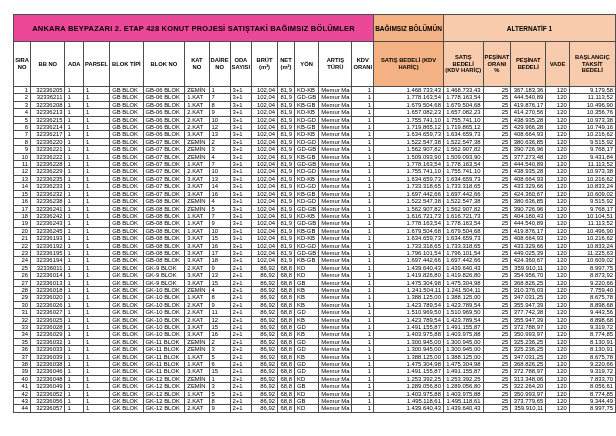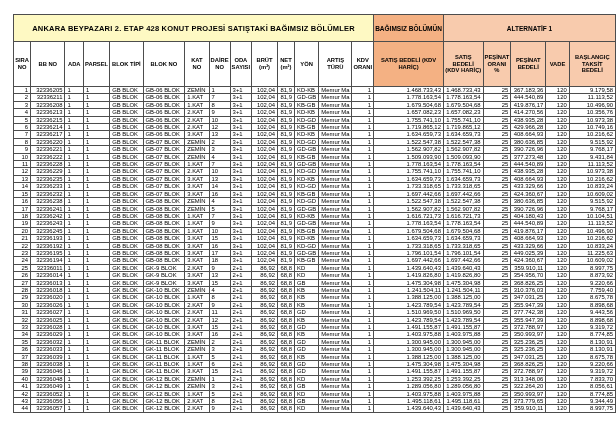--- a/index.html
+++ b/index.html
@@ -1,21 +1,21 @@
 <!DOCTYPE html>
 <html><head>
 <meta charset="utf-8">
 <style>
   html,body{margin:0;padding:0;background:#ffffff;width:616px;height:436px;overflow:hidden;}
   body{font-family:"Liberation Sans", sans-serif;color:#000;}
   .sheet{position:absolute;left:13px;top:14px;}
   table{border-collapse:collapse;table-layout:fixed;}
   th,td{border:1px solid #4d4d4d;overflow:hidden;white-space:nowrap;box-sizing:border-box;}
   
-  .title-cell{height:27px;text-align:center;font-weight:bold;font-size:7.5px;letter-spacing:.2px;background:#fef9c3;}
+  .title-cell{height:27px;text-align:center;font-weight:bold;font-size:7.5px;letter-spacing:.2px;background:#ec4899;}
   .band{height:27px;text-align:center;font-weight:bold;font-size:6.5px;line-height:7px;vertical-align:middle;}
   
   thead th.colhead{height:45px;font-weight:bold;font-size:5.8px;line-height:6.6px;text-align:center;vertical-align:middle;white-space:normal;padding:0 1px;background:#fff;}
   
   tbody td{height:7px;font-size:5.9px;line-height:6.4px;padding:0 2px;vertical-align:middle;background:#fff;}
   tbody td.al{text-align:left;}
   tbody td.ar{text-align:right;}
   .bg-bagimsiz{background:#F4B183 !important;}
   .bg-alt{background:#F8CBAD !important;}
 </style>

